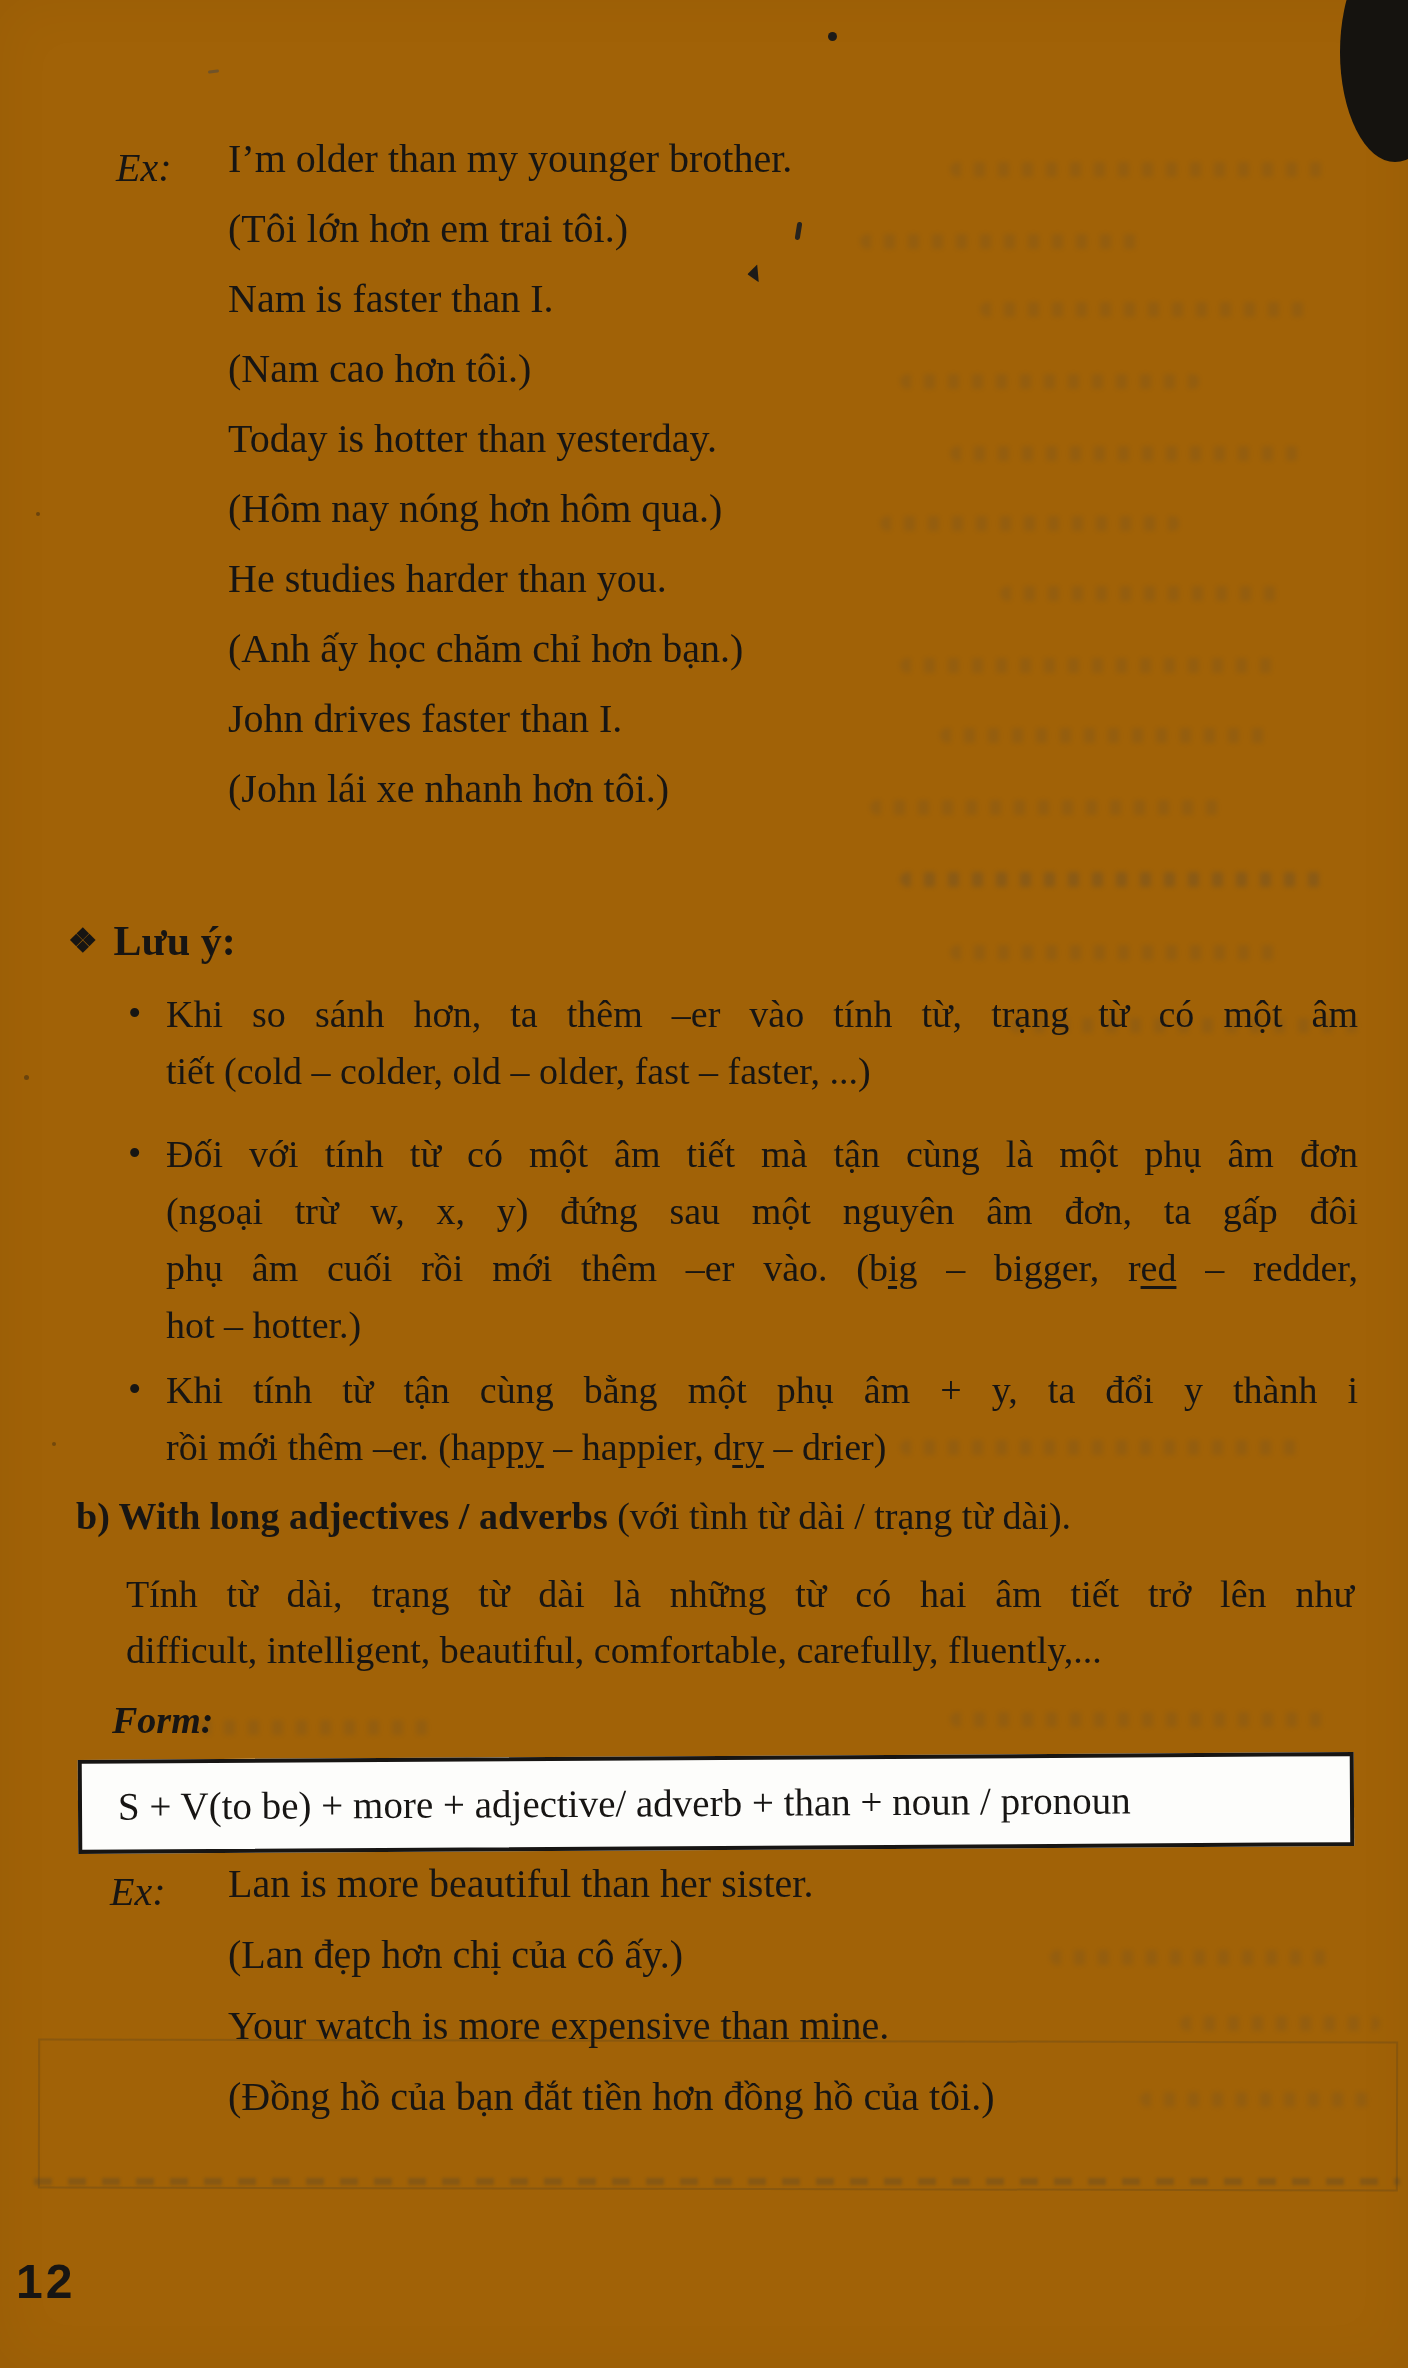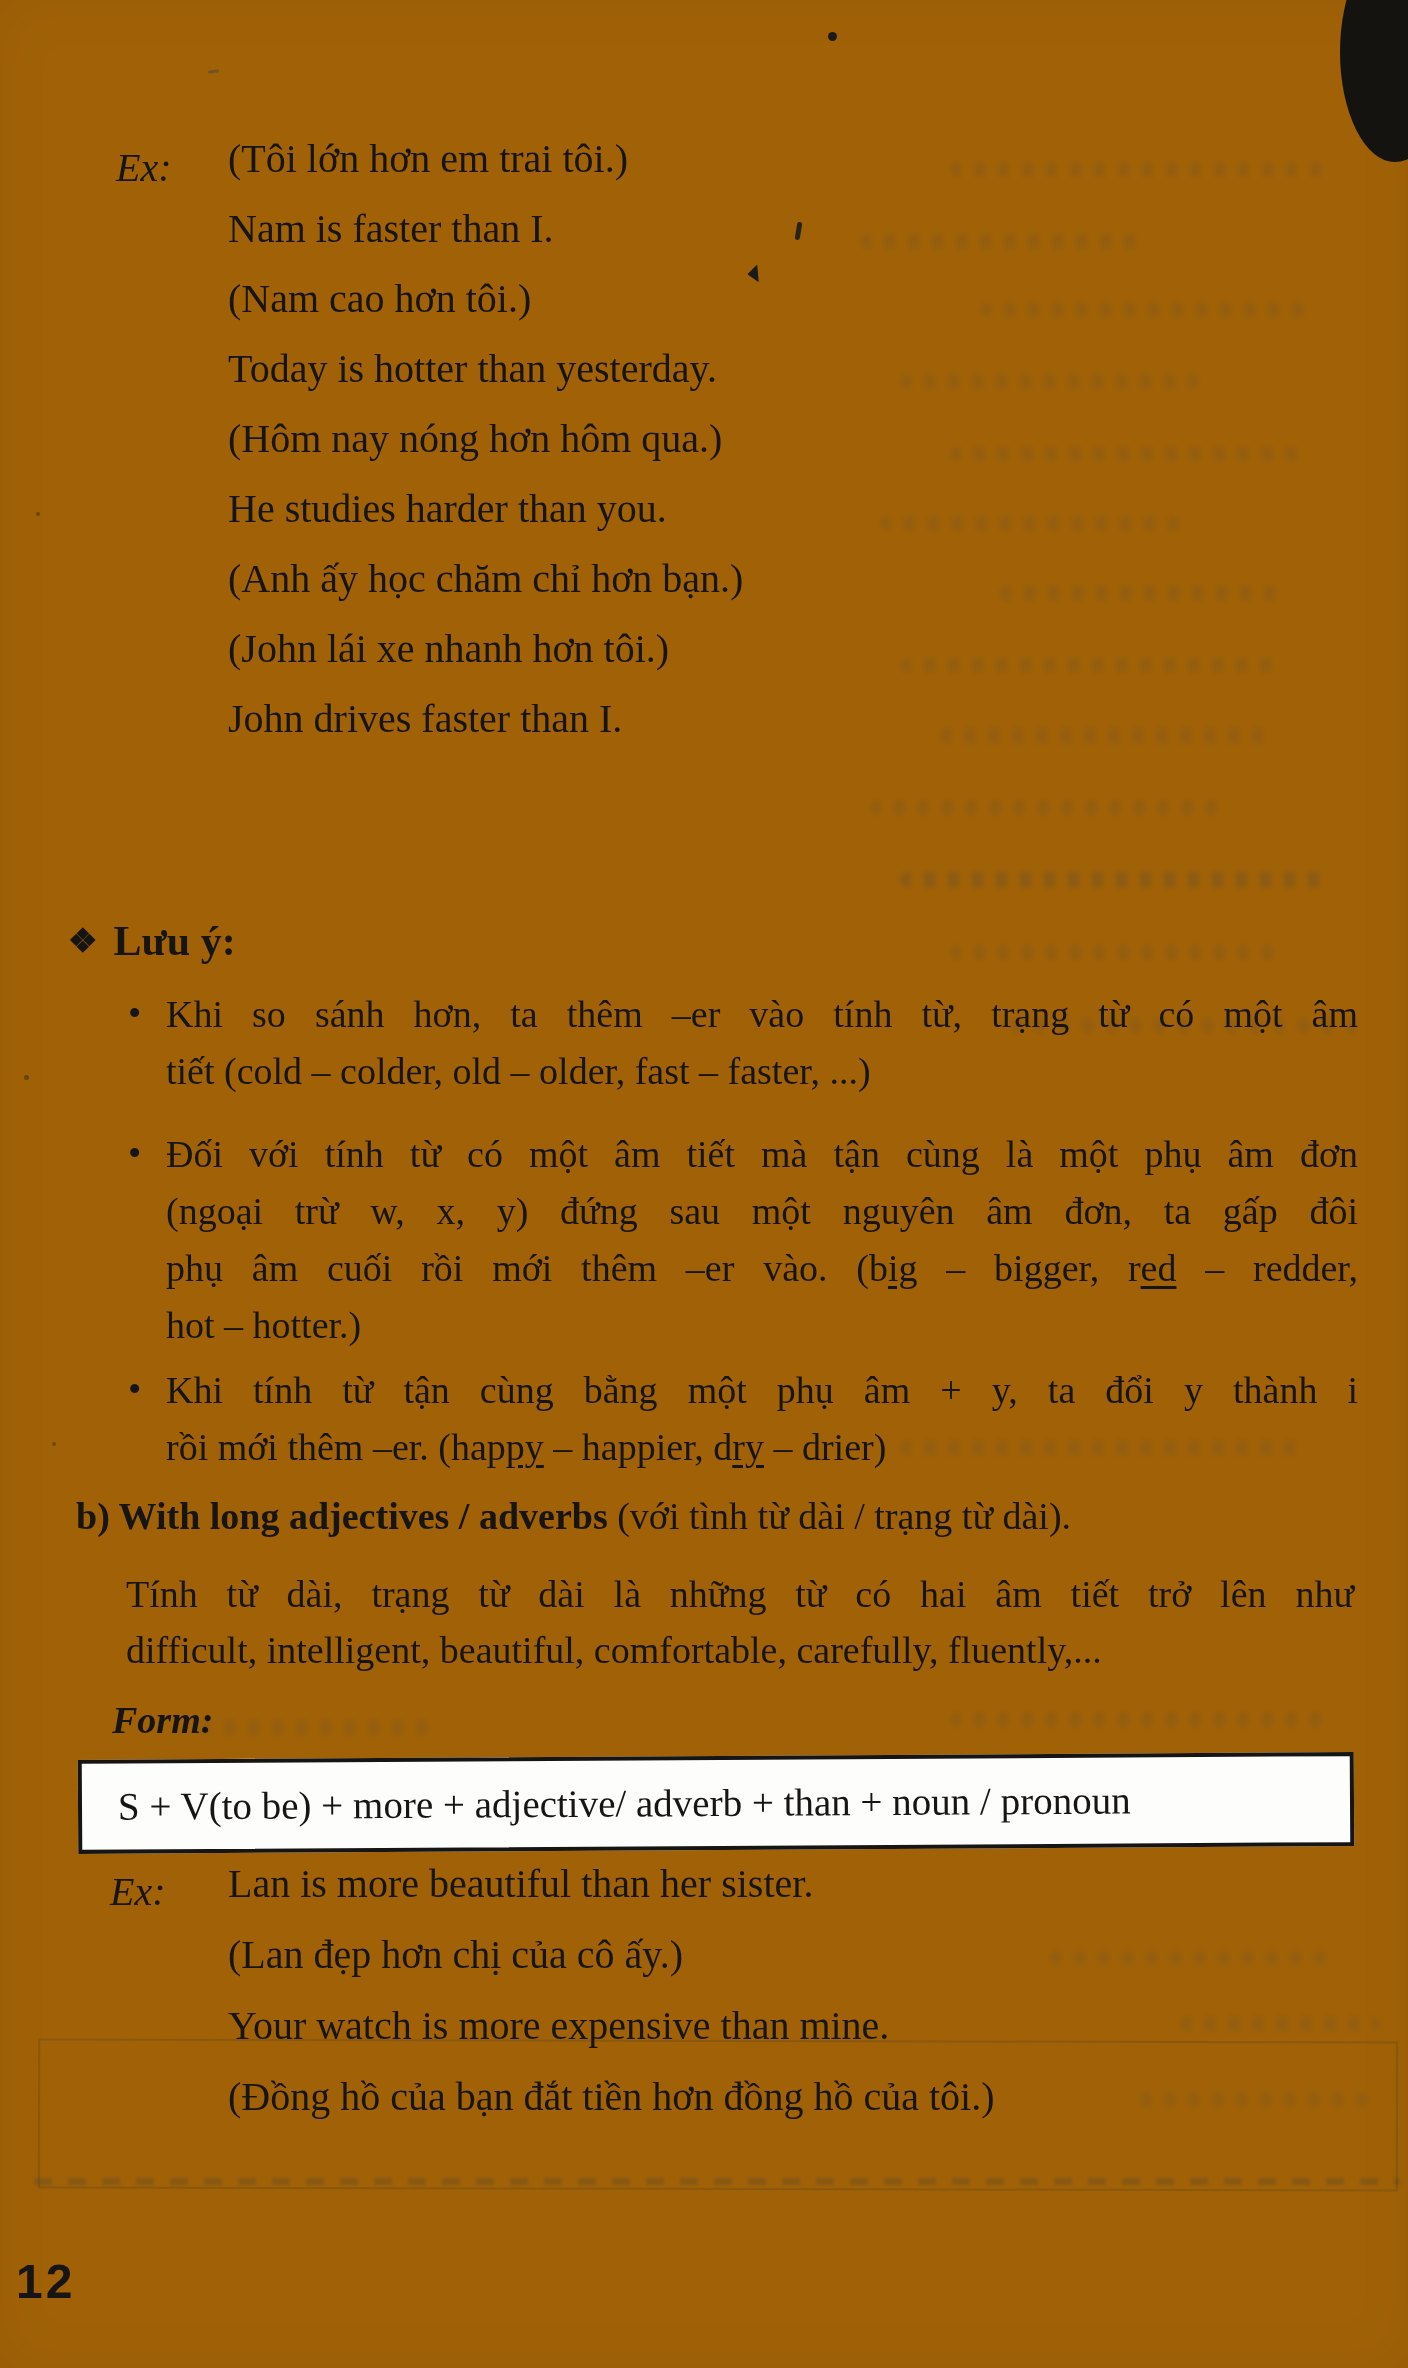--- a/index.html
+++ b/index.html
@@ -98,29 +98,30 @@
   <div class="smudge" style="left:1010px;top:1018px;width:350px;"></div>
   <div class="smudge" style="left:900px;top:1440px;width:400px;"></div>
   <div class="smudge" style="left:200px;top:1720px;width:240px;"></div>
   <div class="smudge" style="left:950px;top:1712px;width:380px;"></div>
   <div class="smudge" style="left:1050px;top:1950px;width:280px;"></div>
   <div class="smudge" style="left:1180px;top:2016px;width:200px;"></div>
   <div class="smudge" style="left:1140px;top:2092px;width:230px;"></div>
 
   <div id="ex1-label" class="ex-label">Ex:</div>
   <div id="ex1" class="ex-block">
+      <div class="tline"><span>I’m older than my younger brother.</span></div>
       <div class="tline"><span class="s-i">(Tôi lớn hơn em trai tôi.)</span></div>
       <div class="tline"><span>Nam is faster than I.</span></div>
       <div class="tline"><span class="s-i">(Nam cao hơn tôi.)</span></div>
       <div class="tline"><span>Today is hotter than yesterday.</span></div>
       <div class="tline"><span class="s-i">(Hôm nay nóng hơn hôm qua.)</span></div>
       <div class="tline"><span>He studies harder than you.</span></div>
       <div class="tline"><span class="s-i">(Anh ấy học chăm chỉ hơn bạn.)</span></div>
+      <div class="tline"><span>John drives faster than I.</span></div>
       <div class="tline"><span class="s-i">(John lái xe nhanh hơn tôi.)</span></div>
-      <div class="tline"><span>John drives faster than I.</span></div>
     </div>
 
   <div class="note-head">
     <span class="marker">❖</span><span>Lưu ý:</span>
   </div>
 
   <div id="bullet-1" class="bullet">
     <span class="dot">•</span>
     <div class="btext">
         <div class="tline just"><span>Khi so sánh hơn, ta thêm </span><span class="s-i">–er</span><span> vào tính từ, trạng từ có một âm</span></div>

